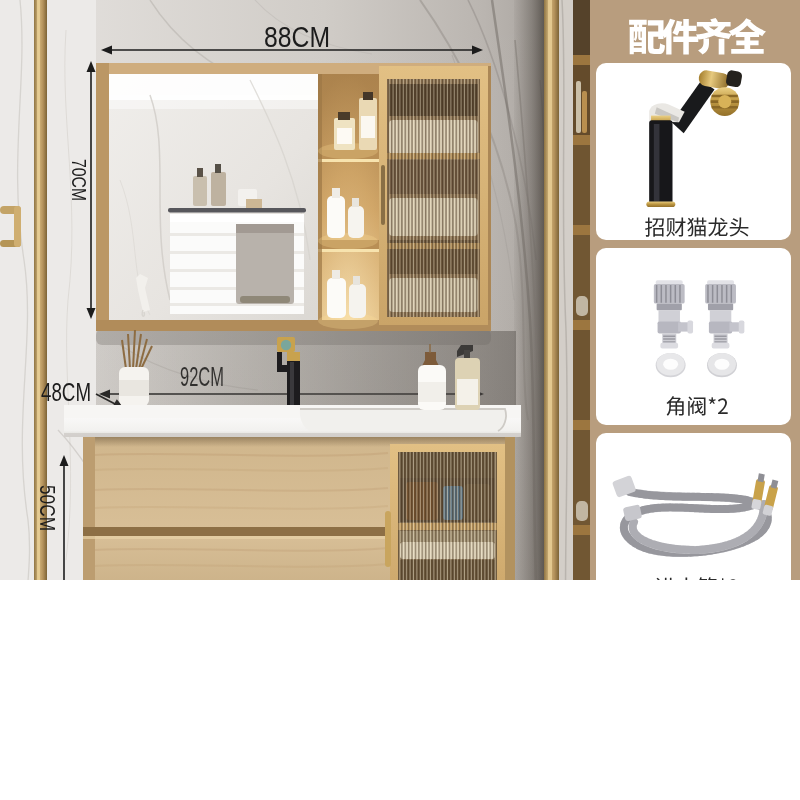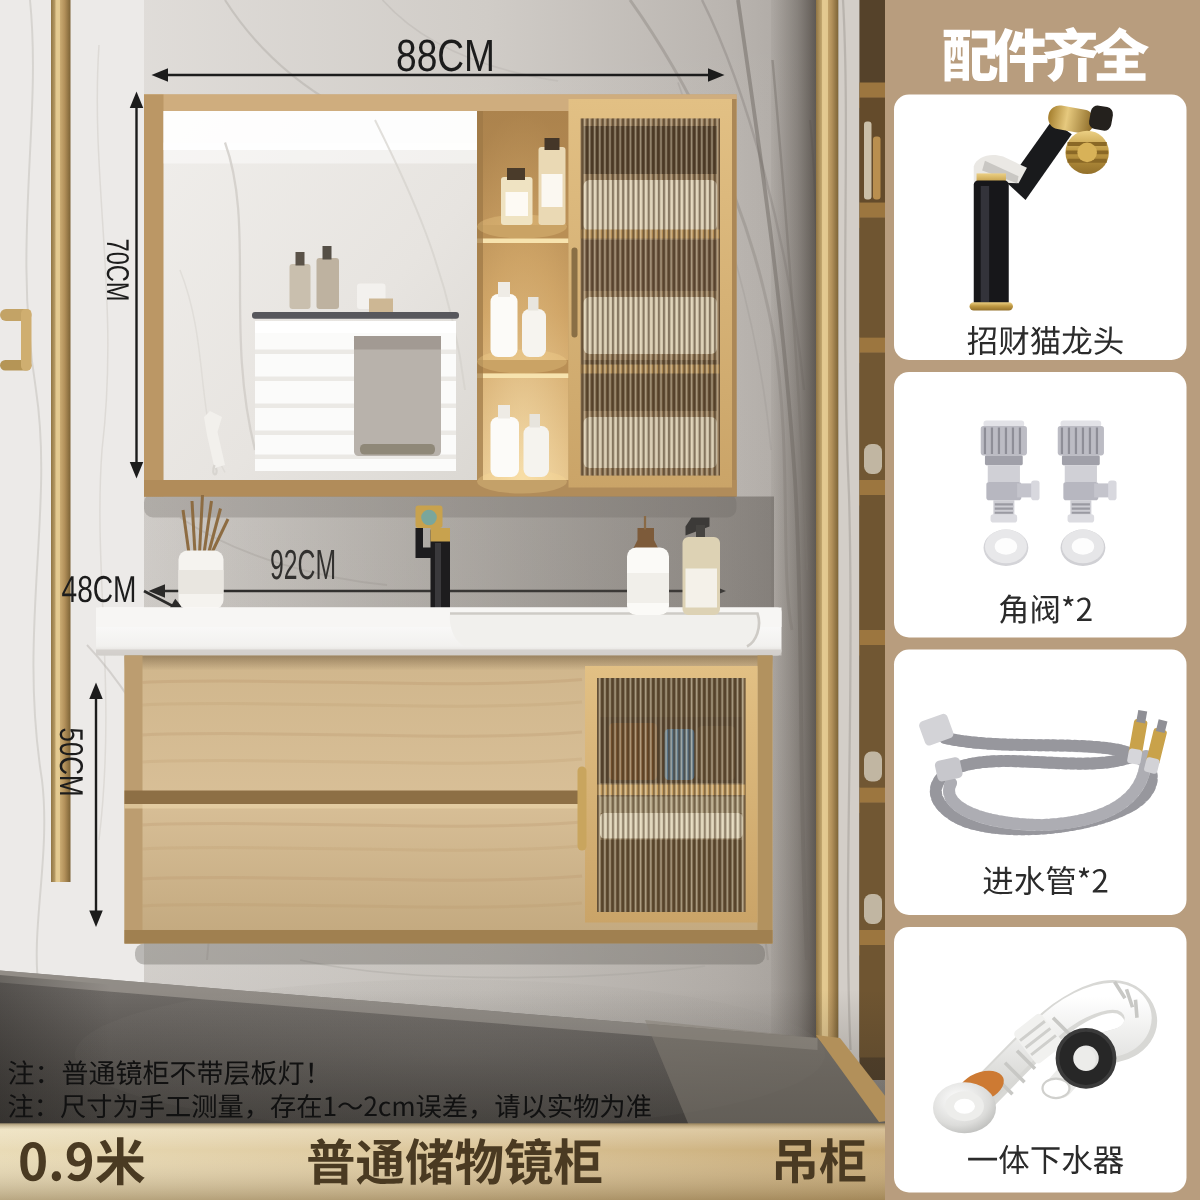--- a/index.html
+++ b/index.html
@@ -1,15 +1,15 @@
 <!DOCTYPE html>
 <html><head><meta charset="utf-8">
 <style>
 html,body{margin:0;padding:0;}
-#page{position:relative;width:800px;height:800px;overflow:hidden;background:#ffffff;font-family:"Liberation Sans",sans-serif;}
+#page{position:relative;width:800px;height:580px;overflow:hidden;background:#ffffff;font-family:"Liberation Sans",sans-serif;}
 </style></head>
 <body>
 <div id="page">
 
 <svg width="590" height="800" viewBox="0 0 590 800" style="position:absolute;left:0;top:0">
 <defs>
 <linearGradient id="wallg" x1="0" y1="0" x2="1" y2="0">
  <stop offset="0" stop-color="#e6e3e0"></stop>
           <stop offset="0.55" stop-color="#d0ccc7"></stop>
  <stop offset="0.82" stop-color="#bab5b0"></stop>

